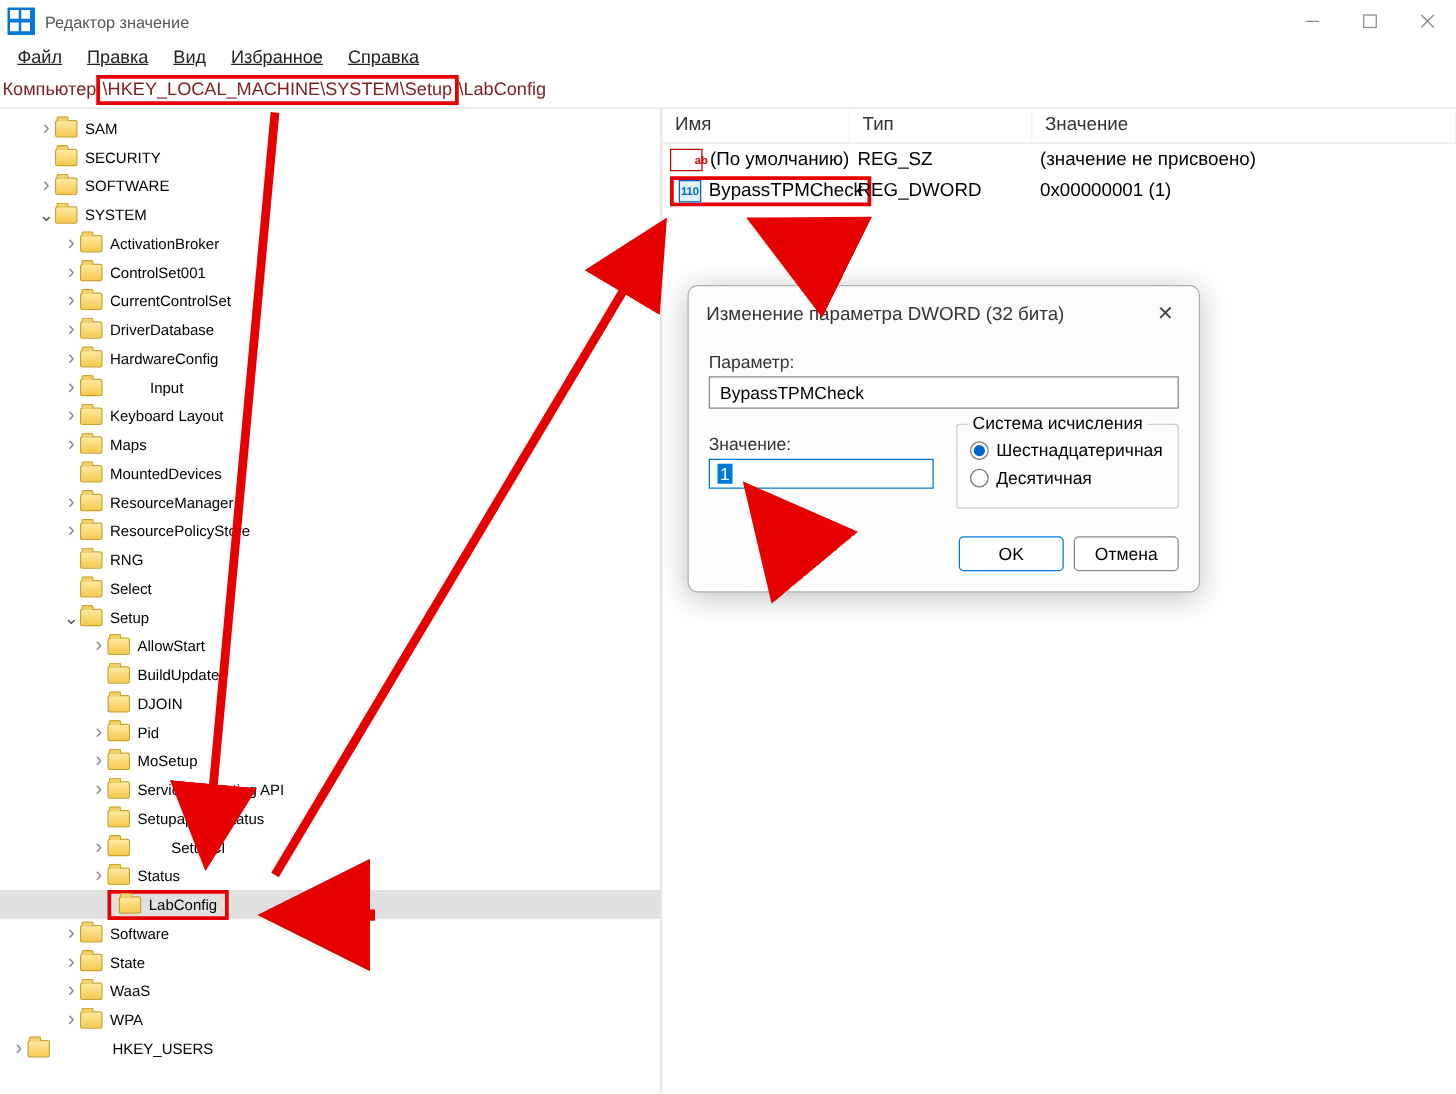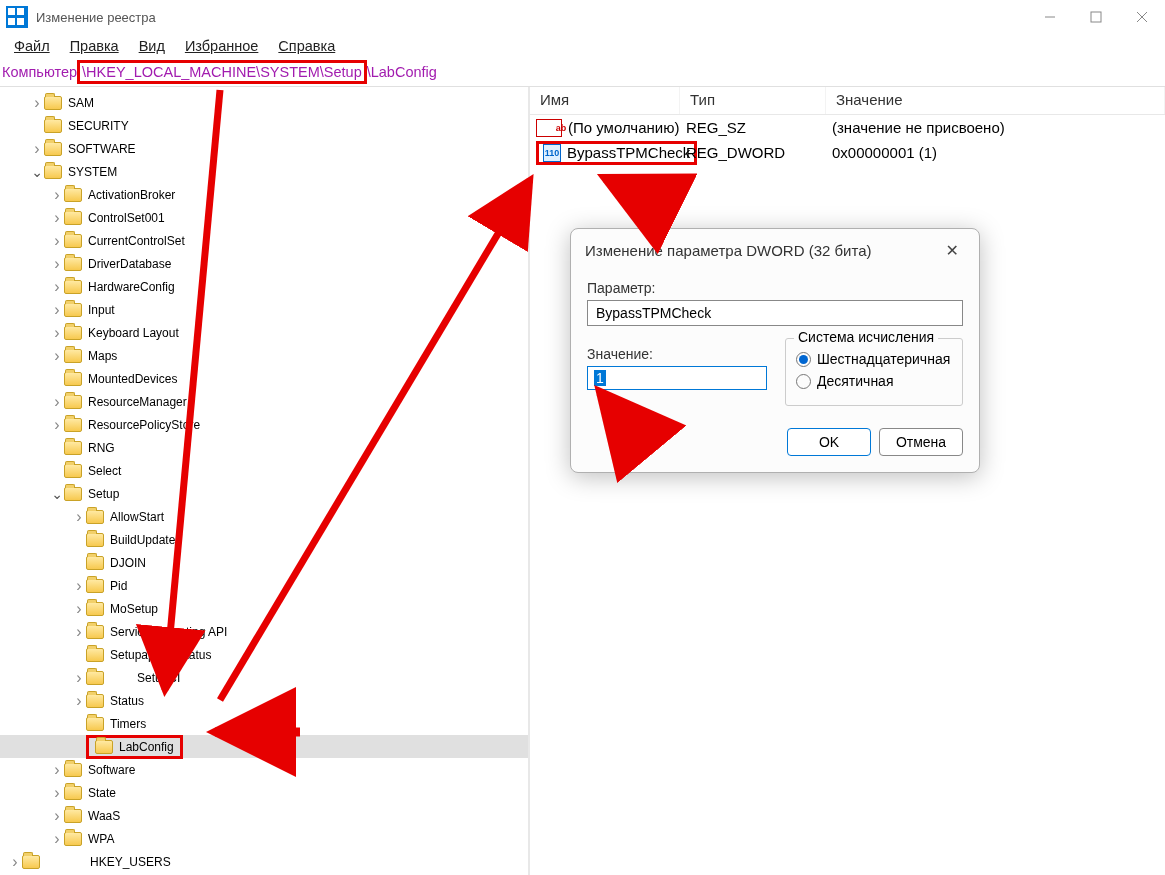--- a/index.html
+++ b/index.html
@@ -9,21 +9,21 @@
   .titlebar .app-icon { width: 22px; height: 22px; background: #0078d7; margin-right: 8px; display: flex; flex-wrap: wrap; padding: 2px; gap: 2px; }
   .titlebar .app-icon span { width: 7px; height: 7px; background: #fff; }
   .win-controls { position: absolute; top: 0; right: 0; display: flex; }
   .win-btn { width: 46px; height: 34px; display: flex; align-items: center; justify-content: center; color: #888; font-size: 14px; }
   .win-btn svg { stroke: #888; fill: none; }
 
   .menubar { height: 24px; display: flex; align-items: center; padding-left: 4px; font-size: 14.5px; color: #222; }
   .menubar span { padding: 2px 10px; }
   .menubar span u { text-decoration: underline; }
 
-  .addressbar { height: 28px; display: flex; align-items: center; font-size: 14.5px; color: #a21caf; padding-left: 2px; }
+  .addressbar { height: 28px; display: flex; align-items: center; font-size: 14.5px; color: #7f1d1d; padding-left: 2px; }
   .addr-highlight { border: 3px solid #e60000; padding: 1px 2px; }
 
   .content { display: flex; height: calc(875px - 34px - 24px - 28px); position: relative; border-top: 1px solid #e0e0e0;}
   .tree { width: 530px; overflow: hidden; font-size: 12px; padding-top: 4px; border-right: 2px solid #e8e8e8;}
   .tree ul { list-style: none; }
   .tree li { white-space: nowrap; padding-left: 0; }
   .row { display: flex; align-items: center; height: 23px; position: relative; }
   .chev { width: 14px; display: inline-flex; justify-content: center; color: #666; font-size: 10px;}
   .chev.open::before { content: "⌄"; font-size: 14px; line-height: 6px; color:#555;}
   .chev.closed::before { content: "›"; font-size: 16px; line-height: 12px; color:#888;}
@@ -36,21 +36,21 @@
   .list { flex: 1; font-size: 15px; overflow:visible; position:relative;}
   .list-header { display: flex; height: 28px; border-bottom: 1px solid #e8e8e8; color: #333; }
   .list-header div { padding: 4px 10px; border-right: 1px solid #f3f3f3; }
   .col-name{width:150px}.col-type{width:146px}.col-val{flex:1}
   .list-row { display: flex; height: 25px; align-items: center; padding-left:6px;}
   .reg-ic { width:18px;height:18px;margin-right:6px;display:flex;align-items:center;justify-content:center;font-size:9px;font-weight:bold;border:1px solid;}
   .reg-sz{color:#c00;border-color:#c00;background:#fff;padding-left:24px;}
   .reg-dw{color:#0066cc;border-color:#0066cc;background:#e0f0ff;}
   .val-highlight{border:3px solid #e60000;display:inline-flex;align-items:center;padding:0 4px;}
 
-  .dialog { position:absolute; left:570px; top:228px; width:410px; background:#fcfcfc; border:1px solid #b0b0b0; border-radius:8px; box-shadow:0 4px 24px rgba(0,0,0,.25); font-size:14px;}
+  .dialog { position:absolute; left:550px; top:228px; width:410px; background:#fcfcfc; border:1px solid #b0b0b0; border-radius:8px; box-shadow:0 4px 24px rgba(0,0,0,.25); font-size:14px;}
   .dlg-title{display:flex;justify-content:space-between;align-items:center;padding:10px 14px 6px;color:#333;font-size:15px;}
   .dlg-close{font-size:16px;color:#444;padding:2px 6px;}
   .dlg-body{padding:4px 16px 16px;}
   .dlg-label{margin:8px 0 4px;color:#333;}
   .dlg-ro{border:1px solid #888;padding:4px 8px;background:#fff;}
   .dlg-flex{display:flex;gap:18px;margin-top:12px;}
   .dlg-val-col{flex:0 0 180px;}
   .dlg-input{border:1px solid #0078d7;padding:3px 6px;width:100%;background:#fff;}
   .dlg-input .selval{background:#0078d7;color:#fff;padding:0 2px;}
   .radio-group{border:1px solid #ccc;border-radius:3px;padding:6px 10px 10px;flex:1;position:relative;}
@@ -67,21 +67,21 @@
 </head>
 <body>
 
 <div class="titlebar">
   <div class="app-icon">
       <span></span>
       <span></span>
       <span></span>
       <span></span>
     </div>
-  <span>Изменение реестра</span>
+  <span>Редактор значение</span>
   <div class="win-controls">
     <div class="win-btn">
         <svg width="12" height="12">
           <line x1="1" y1="6" x2="11" y2="6" stroke-width="1"></line>
         </svg>
       </div>
     <div class="win-btn">
         <svg width="12" height="12">
           <rect x="1" y="1" width="10" height="10" stroke-width="1"></rect>
         </svg>
@@ -190,21 +190,21 @@
             <span class="chev closed"></span>
             <span style="display: inline-flex; align-items: center;">
               <span class="fld"></span>
               <span>HardwareConfig</span>
             </span>
           </div>
         </li>
         <li>
           <div class="row ind2">
             <span class="chev closed"></span>
-            <span style="display: inline-flex; align-items: flex-start;">
+            <span style="display: inline-flex; align-items: flex-start; gap: 32px;">
               <span class="fld"></span>
               <span>Input</span>
             </span>
           </div>
         </li>
         <li>
           <div class="row ind2">
             <span class="chev closed"></span>
             <span style="display: inline-flex; align-items: center;">
               <span class="fld"></span>
@@ -346,29 +346,20 @@
               <span>SetupCI</span>
             </span>
           </div>
         </li>
         <li>
           <div class="row ind3">
             <span class="chev closed"></span>
             <span style="display: inline-flex; align-items: center;">
               <span class="fld"></span>
               <span>Status</span>
-            </span>
-          </div>
-        </li>
-        <li>
-          <div class="row ind3">
-            <span class="chev "></span>
-            <span style="display: inline-flex; align-items: center;">
-              <span class="fld"></span>
-              <span>Timers</span>
             </span>
           </div>
         </li>
         <li>
           <div class="row ind3 selected">
             <span class="chev "></span>
             <span class="sel-box">
               <span style="display: inline-flex; ">
                 <span class="fld"></span>
                 <span>LabConfig</span>

